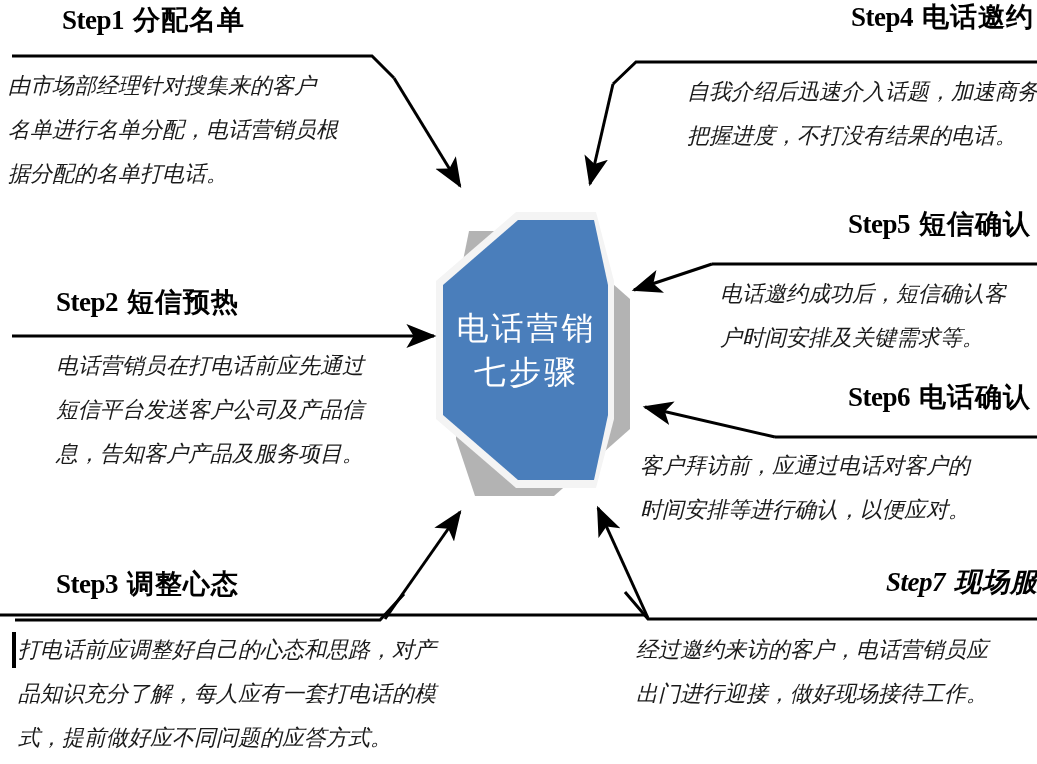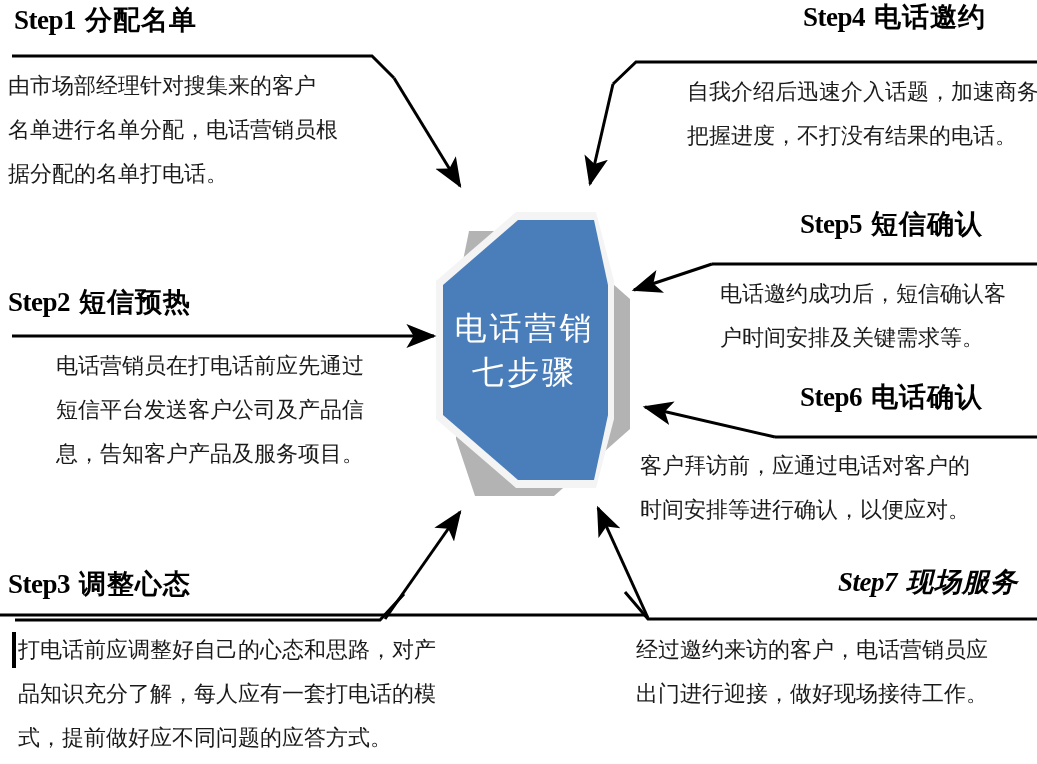--- a/index.html
+++ b/index.html
@@ -31,37 +31,39 @@
     font-weight: bold;
     font-size: 27px;
     line-height: 1.05;
     color: #000000;
     white-space: nowrap;
     letter-spacing: 0px;
   }
   .step-title .num {
     font-family: "Liberation Serif", "DejaVu Serif", serif;
     letter-spacing: -0.5px;
+    margin-left: 48px;
   }
   .step-title .cn {
     font-family: "Liberation Serif", "DejaVu Serif", serif;
     margin-left: 9px;
     letter-spacing: 1px;
     text-align: right;
   }
   .step-body {
     position: absolute;
     font-family: "Liberation Serif", "DejaVu Serif", serif;
     font-size: 22px;
     line-height: 44px;
     color: #1a1a1a;
     white-space: nowrap;
   }
   .step-body div {
     white-space: nowrap;
+    font-style: italic;
   }
   .hex-wrap {
     position: absolute;
   }
   .hex-label {
     position: absolute;
     left: 0;
     top: 0;
     width: 100%;
     height: 100%;
@@ -127,21 +129,21 @@
       <line x1="775" y1="437" x2="645" y2="407" stroke="#000000" stroke-width="3" marker-end="url(#arrowhead)"></line>
     </g>
 
     <g>
       <path d="M1037,619 L648,619 L625,592" fill="none" stroke="#000000" stroke-width="3"></path>
       <line x1="645,615" y1="615" x2="645" y2="615" stroke="#000000" stroke-width="3"></line>
       <line x1="648" y1="618" x2="598" y2="508" stroke="#000000" stroke-width="3" marker-end="url(#arrowhead)"></line>
     </g>
   </svg>
 
-  <div class="hex-wrap" style="left:425px; top:220px; width:165px; height:260px;padding-left:34px;">
+  <div class="hex-wrap" style="left:444px; top:220px; width:165px; height:260px;">
     <div class="hex-label">
       <div>电话营销</div>
       <div>七步骤</div>
     </div>
   </div>
 
   <div class="step-title" style="left:14px; top:6px;">
     <span class="num">Step1</span><span class="cn">分配名单</span>
   </div>
   <div class="step-body" style="left:8px; top:64px;">

